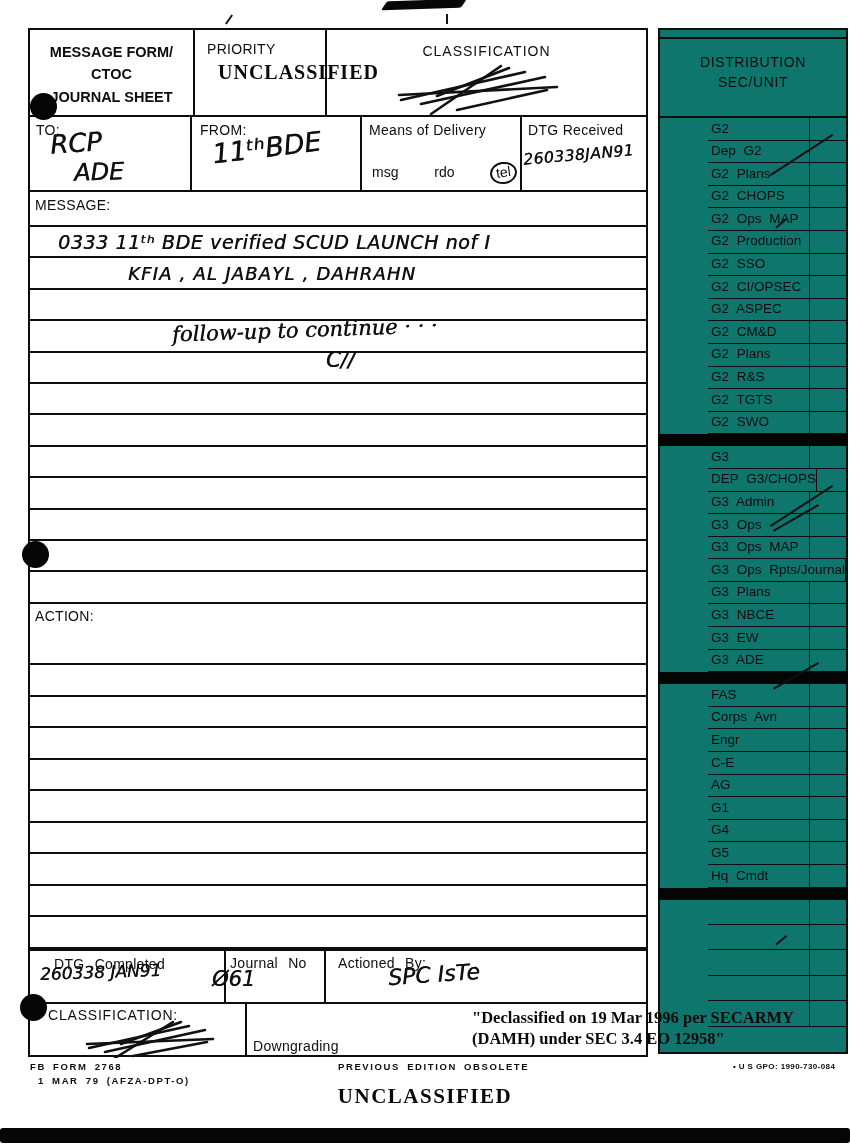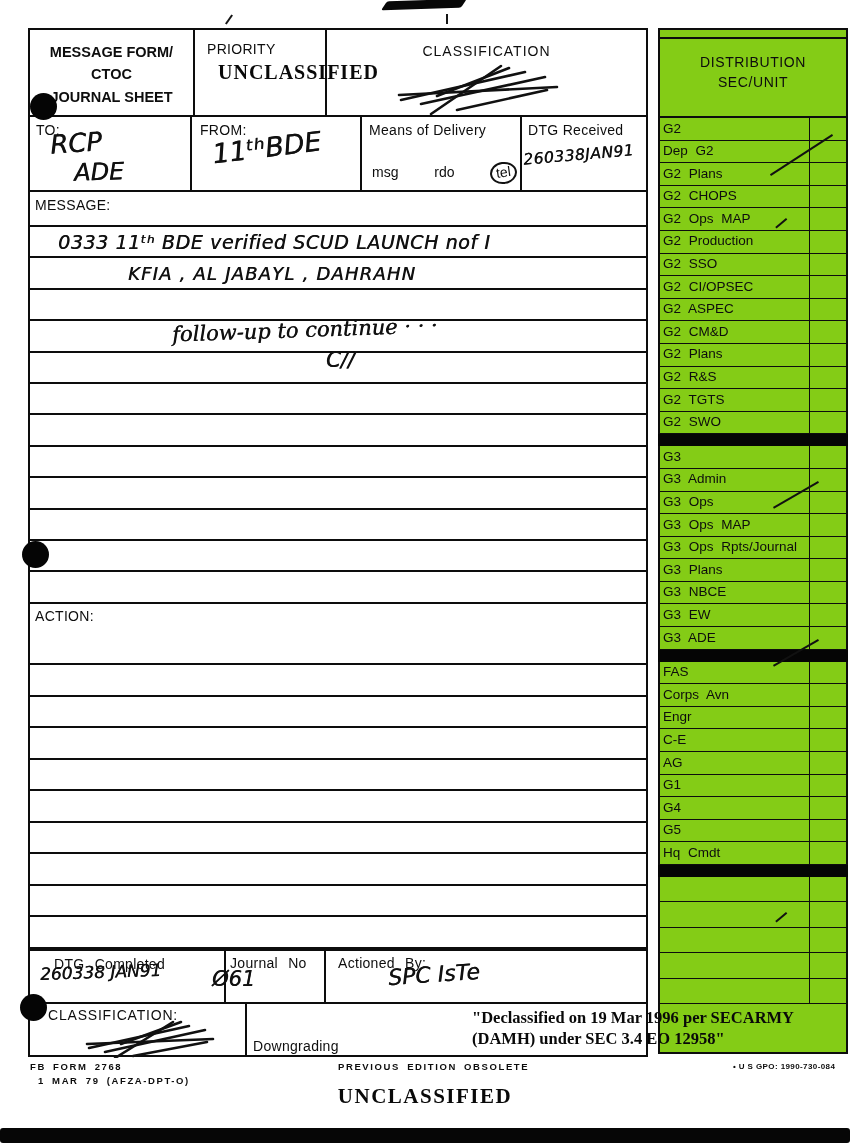--- a/index.html
+++ b/index.html
@@ -18,25 +18,25 @@
   
   .hw{position:absolute;font-family:"DejaVu Sans",sans-serif;font-style:italic;color:#111;
       white-space:nowrap;text-shadow:.45px 0 0 #111;}
   .hw-serif{font-family:"DejaVu Serif",serif;}
   
   .stamp{font-family:"Liberation Serif",serif;font-weight:bold;color:#090909;white-space:nowrap;}
   
   .scribble svg{display:block;}
   
   .dist{position:absolute;left:658px;top:28px;width:190px;height:1026px;border:2px solid #0d0d0d;
-        box-sizing:border-box;background:#84cc16;}
+        box-sizing:border-box;background:#0f766e;}
   .dist-strip{height:7px;border-bottom:2px solid #0d0d0d;}
   .dist-head{height:79px;border-bottom:2px solid #0d0d0d;text-align:center;padding-top:13px;
              box-sizing:border-box;font-size:14px;letter-spacing:.6px;line-height:1.45;}
-  .dist-row{height:22.6px;border-bottom:1.7px solid #0d0d0d;box-sizing:border-box;display:flex;position:relative;}
+  .dist-row{height:22.6px;border-bottom:1.7px solid #0d0d0d;box-sizing:border-box;display:flex;position:relative;margin-left:48px;}
   .dist-row-empty{height:25.4px;}
   .dist-label{flex:1;border-right:1.7px solid #0d0d0d;box-sizing:border-box;font-size:13.5px;
               word-spacing:4px;padding:2.5px 0 0 3px;white-space:nowrap;overflow:visible;}
   .dist-markcell{width:36px;}
   .dist-bar{height:12px;background:#050505;margin:0 -2px 0 -2px;}
   .hw-check{position:absolute;border-top:2.1px solid #111;transform-origin:right top;z-index:5;}
   .check-slash{right:28px;top:12px;width:52px;transform:rotate(-30deg);}
   .check-slash-long{right:14px;top:16px;width:74px;transform:rotate(-33deg);}
   .check-tick{right:60px;top:10px;width:14px;transform:rotate(-40deg);}
   
@@ -233,20 +233,25 @@
         <div class="dist-row">
           <span class="dist-label">G2  SWO</span>
           <span class="dist-markcell"></span>
         </div>
         <div class="dist-bar"></div>
         <div class="dist-row">
           <span class="dist-label">G3</span>
           <span class="dist-markcell"></span>
         </div>
         <div class="dist-row">
+          <span class="dist-label">DEP  G3/CHOPS</span>
+          <span class="dist-markcell"></span>
+          <span class="hw-check check-slash-long"></span>
+        </div>
+        <div class="dist-row">
           <span class="dist-label">G3  Admin</span>
           <span class="dist-markcell"></span>
           <span class="hw-check check-slash"></span>
         </div>
         <div class="dist-row">
           <span class="dist-label">G3  Ops</span>
           <span class="dist-markcell"></span>
         </div>
         <div class="dist-row">
           <span class="dist-label">G3  Ops  MAP</span>

